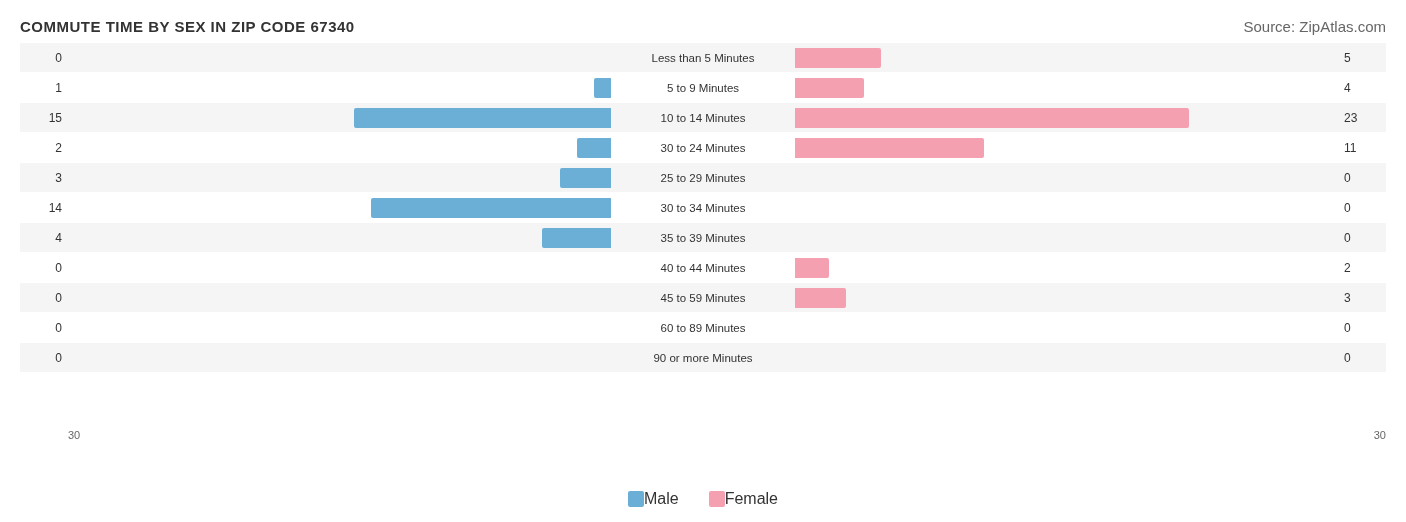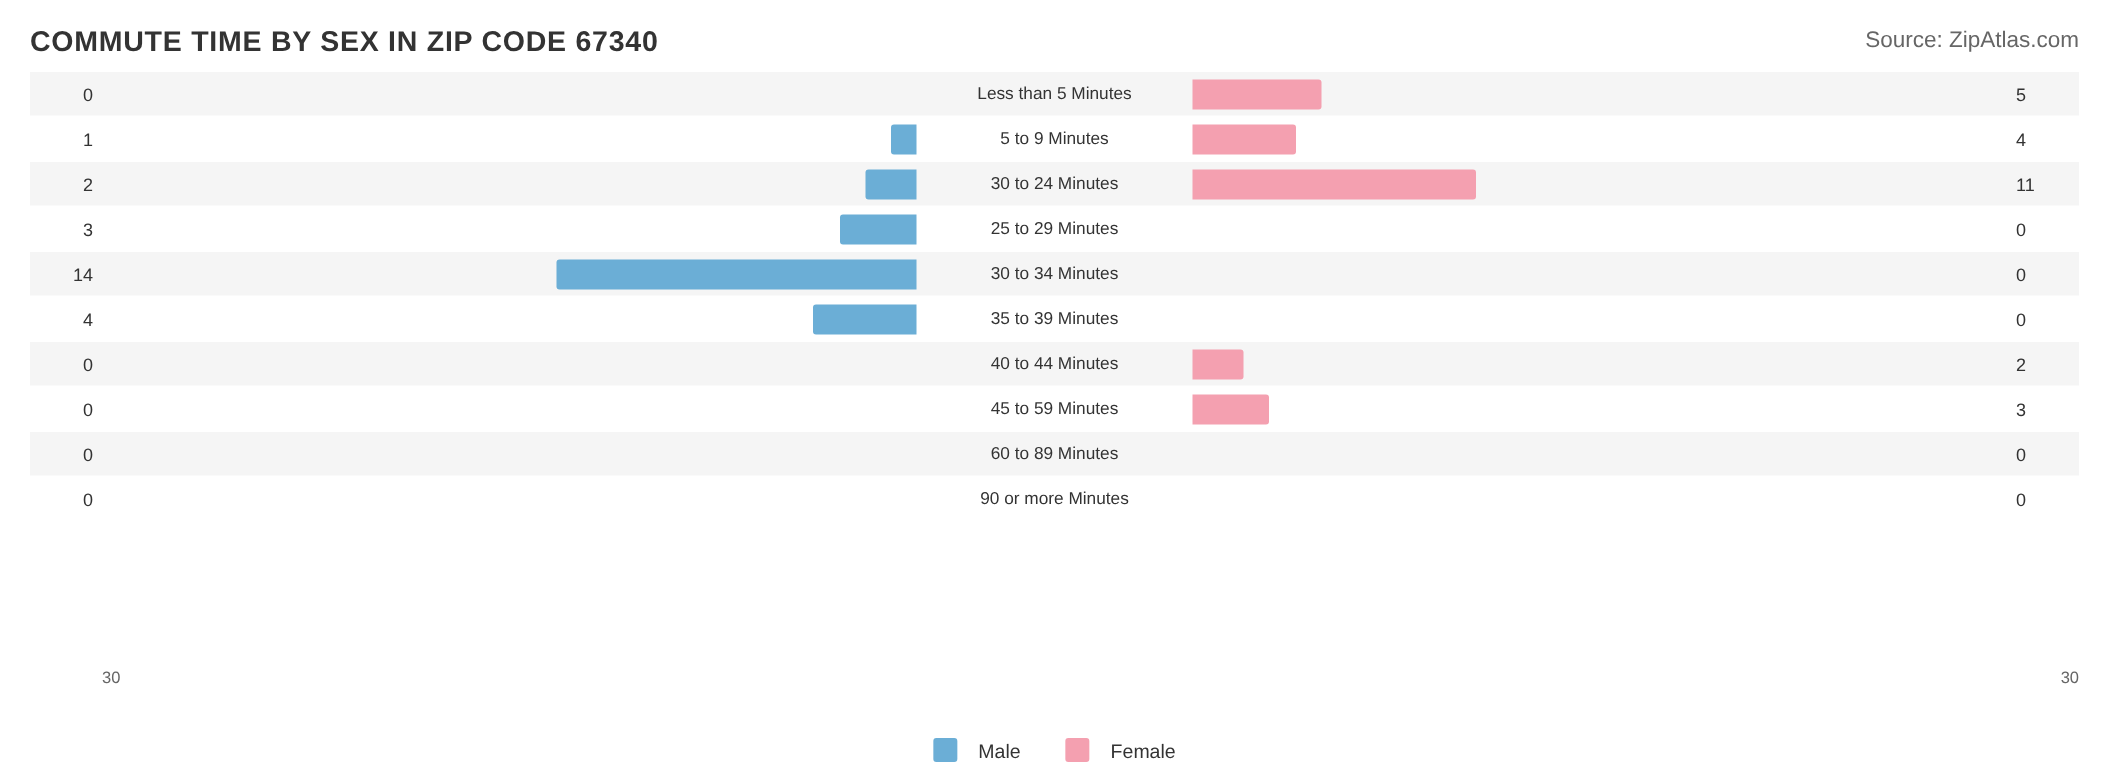--- a/index.html
+++ b/index.html
@@ -11,21 +11,21 @@
       overflow: hidden;
       position: relative;
     }
     .chart-container {
       width: 1406px;
       height: 522px;
       padding: 18px 20px 50px 20px;
       position: relative;
     }
     .title {
-      font-size: 19px;
+      font-size: 15px;
       font-weight: bold;
       color: #333;
       text-transform: uppercase;
       letter-spacing: 0.5px;
       margin-bottom: 8px;
     }
     .source {
       position: absolute;
       top: 18px;
       right: 20px;
@@ -132,37 +132,37 @@
       gap: 30px;
       margin-top: 6px;
       position: absolute;
       bottom: 14px;
       left: 50%;
       transform: translateX(-50%);
     }
     .legend-item {
       display: flex;
       align-items: center;
-      gap: 14px;
-      font-size: 13px;
+      gap: 0;
+      font-size: 16px;
       color: #333;
       justify-content: space-between;
     }
     .legend-box {
       width: 16px;
       height: 16px;
       border-radius: 2px;
     }
     .axis-bottom {
       display: flex;
       justify-content: space-between;
       padding: 0 0 0 48px;
       font-size: 11px;
       color: #666;
-      margin-top: 18px;
+      margin-top: 6px;
     }
   </style>
 </head>
 <body>
 
 <div class="chart-container">
   <div class="title">COMMUTE TIME BY SEX IN ZIP CODE 67340</div>
   <div class="source">Source: ZipAtlas.com</div>
 
   <div class="chart-area" id="chart-area">
@@ -188,20 +188,35 @@
         <div class="left-bar-container">
           <div class="bar-male" style="width:17px;"></div>
         </div>
         <div class="center-label">5 to 9 Minutes</div>
         <div class="right-bar-container">
           <div class="bar-female" style="width:69px;"></div>
         </div>
       </div>
     </div>
     <div class="right-val">4</div>
+  </div>
+      <div class="row">
+    <div class="left-val">15</div>
+    <div class="bar-section">
+      <div class="bars-wrapper">
+        <div class="left-bar-container">
+          <div class="bar-male" style="width:257px;"></div>
+        </div>
+        <div class="center-label">10 to 14 Minutes</div>
+        <div class="right-bar-container">
+          <div class="bar-female" style="width:394px;"></div>
+        </div>
+      </div>
+    </div>
+    <div class="right-val">23</div>
   </div>
       <div class="row">
     <div class="left-val">2</div>
     <div class="bar-section">
       <div class="bars-wrapper">
         <div class="left-bar-container">
           <div class="bar-male" style="width:34px;"></div>
         </div>
         <div class="center-label">30 to 24 Minutes</div>
         <div class="right-bar-container">

